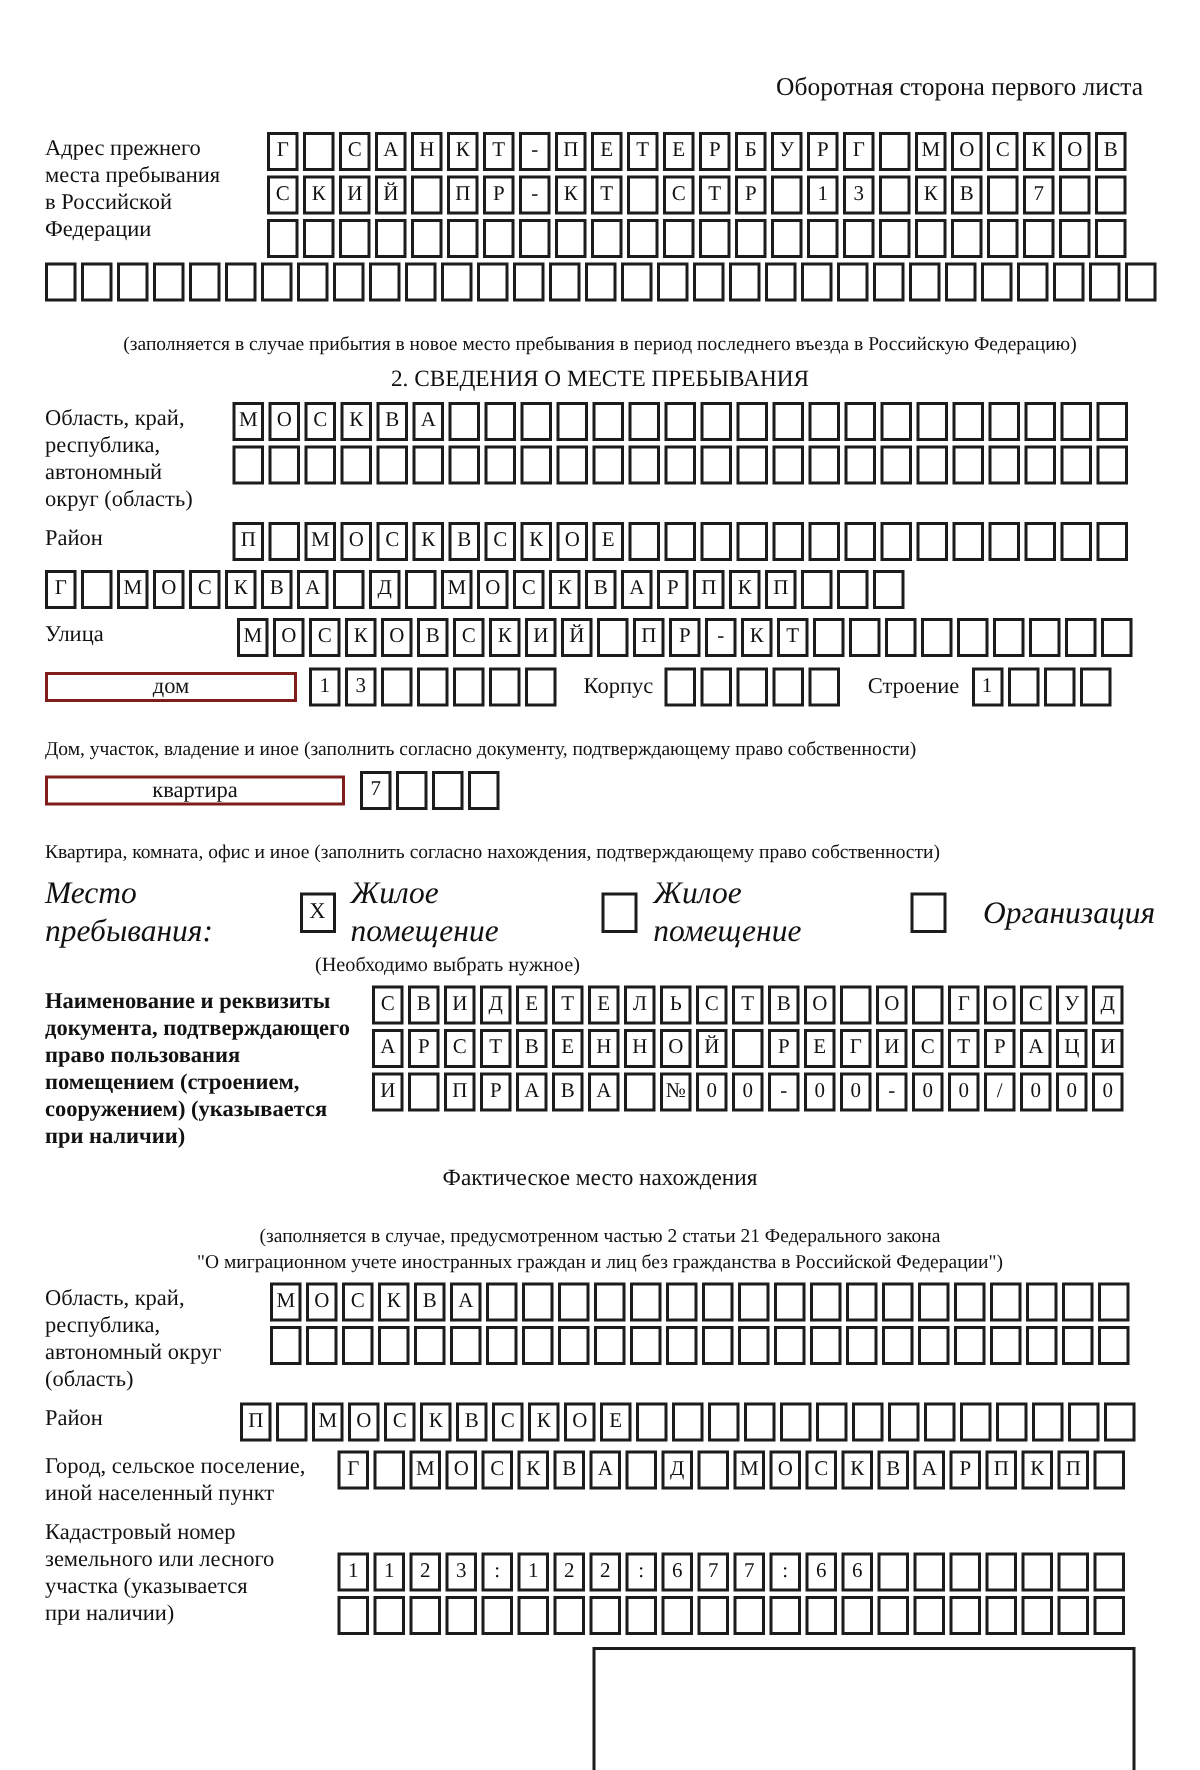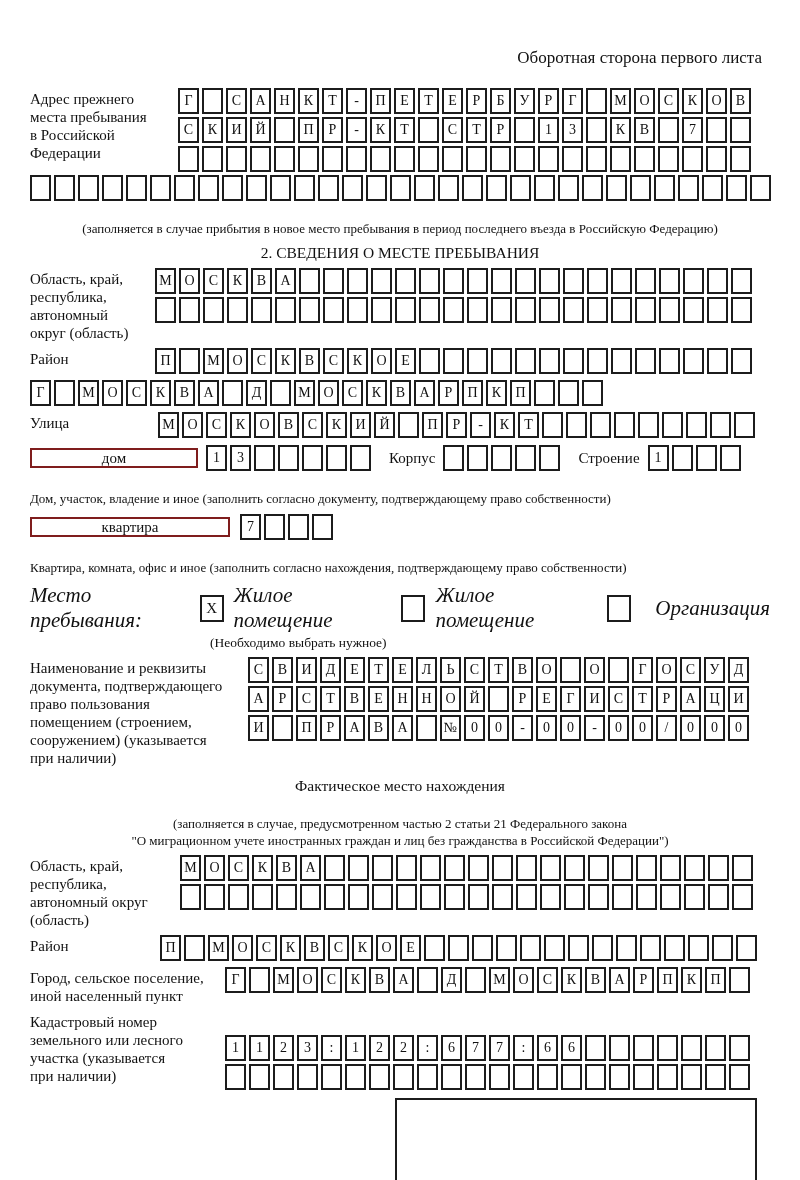--- a/index.html
+++ b/index.html
@@ -12,21 +12,21 @@
     overflow: hidden;
   }
   .hdr { text-align: right; font-size: 17px; margin-right: 8px; margin-top: 32px; }
 
   .frow { display: flex; align-items: flex-start; margin-top: 6px; }
   .flabel { flex: none; font-size: 15px; line-height: 18px; white-space: pre-line; padding-top: 2px; }
   .w148 { width: 148px; }
   .w125 { width: 125px; }
   .w150 { width: 150px; }
   .w128 { width: 128px; }
-  .w218 { width: 218px; }
+  .w218 { width: 218px; font-weight: bold; }
   .w195 { width: 195px; }
   .w130 { width: 130px; }
 
   .rows { display: flex; flex-direction: column; gap: 3px; }
   .cells { display: flex; gap: 3px; }
   .cell {
     flex: none; width: 21px; height: 26px;
     border: 2px solid #1c1c1c;
     display: flex; align-items: center; justify-content: center;
     font-size: 14px; line-height: 1;

